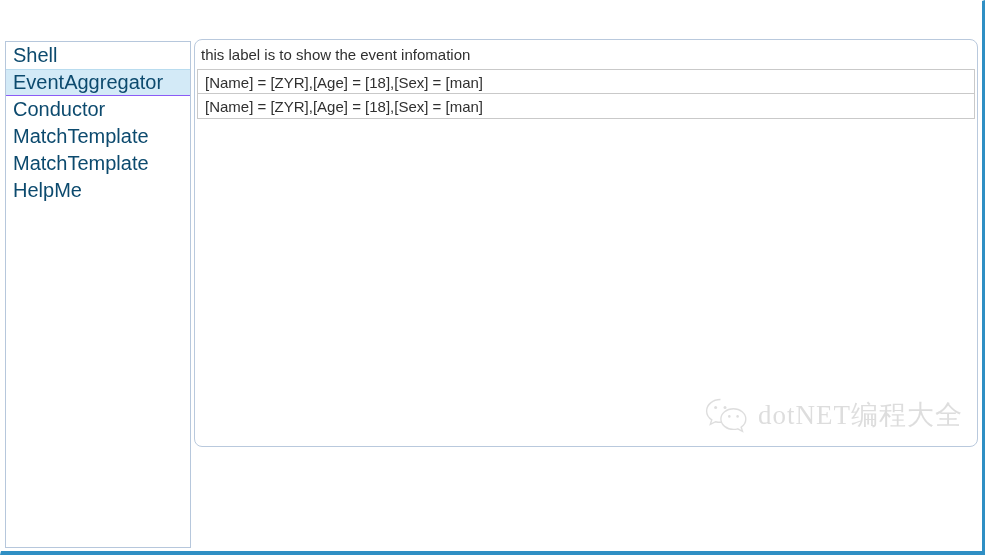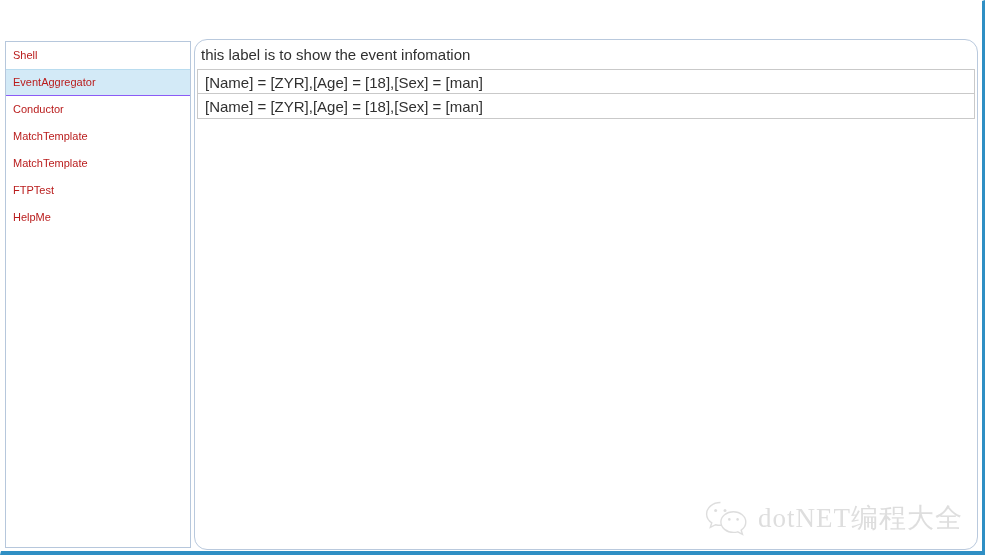--- a/index.html
+++ b/index.html
@@ -137,44 +137,44 @@
     height: 507px;
     box-sizing: border-box;
     background: #ffffff;
     border: 1px solid #b6c7dc;
     overflow: hidden;
   }
   .sb-item {
     height: 27px;
     line-height: 27px;
     padding-left: 7px;
-    font-size: 11px;
-    color: #b91c1c;
+    font-size: 20px;
+    color: #0c4a6e;
     white-space: nowrap;
     box-sizing: border-box;
     cursor: default;
   }
   .sb-item.selected {
     background: #d3eaf7;
     border-top: 1px solid #b9dcef;
     border-bottom: 1px solid #8b5cf6;
     line-height: 25px;
   }
 
   
   .right-panel {
     position: absolute;
     left: 193px;
     top: 0px;
     width: 784px;
-    height: 511px;
+    height: 408px;
     box-sizing: border-box;
     background: #ffffff;
     border: 1px solid #b9c9dd;
-    border-radius: 13px;
+    border-radius: 8px;
     overflow: hidden;
   }
   .info-label {
     position: absolute;
     left: 6px;
     top: 3px;
     font-size: 15px;
     color: #303030;
     line-height: 24px;
     white-space: nowrap;
@@ -234,21 +234,20 @@
 
 
   <div class="content">
 
     <div class="sidebar">
       <div class="sb-item">Shell</div>
       <div class="sb-item selected">EventAggregator</div>
       <div class="sb-item">Conductor</div>
       <div class="sb-item">MatchTemplate</div>
       <div class="sb-item">MatchTemplate</div>
-      <div class="sb-item">FTPTest</div>
       <div class="sb-item">HelpMe</div>
     </div>
 
     <div class="right-panel">
 
       <div class="info-label">this label is to show the event infomation</div>
 
       <div class="event-list">
         <div class="ev-row">[Name] = [ZYR],[Age] = [18],[Sex] = [man]</div>
         <div class="ev-row">[Name] = [ZYR],[Age] = [18],[Sex] = [man]</div>

